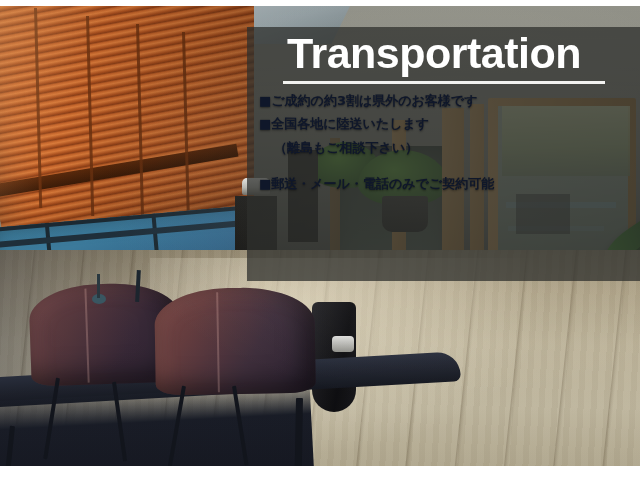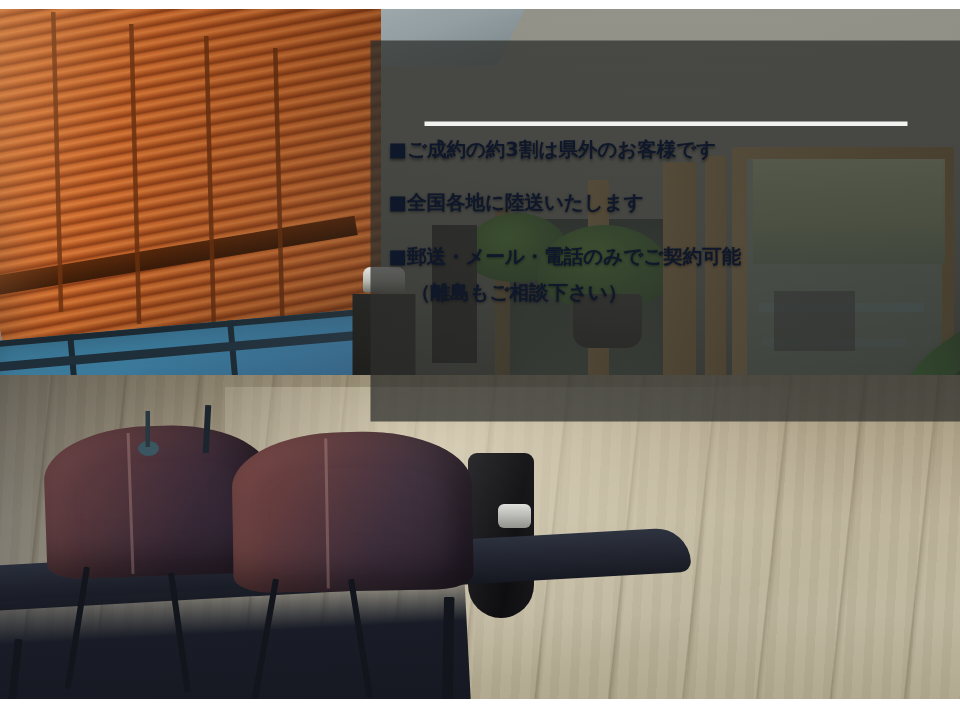--- a/index.html
+++ b/index.html
@@ -314,21 +314,21 @@
   .line {
     display: block;
     color: #0f172a;
     font-size: 13px;
     line-height: 23px;
     font-weight: 700;
     font-family: "DejaVu Sans", sans-serif;
     white-space: nowrap;
     text-shadow: 0 1px 2px rgba(0,0,0,.45);
   }
-  .line.gap { margin-top: 12px; }
+  .line.gap { }
   .line.sub { margin-top: 1px; padding-left: 15px; }
   .line.gap2 { margin-top: 13px; }
 </style>
 </head>
 <body>
 
 <div id="stage">
 
   <div class="photo">
 
@@ -414,29 +414,30 @@
 
     <div style="position:absolute; left:92px; top:288px; width:14px; height:10px; background:#3c5a66; border-radius:50%;"></div>
     <div style="position:absolute; left:97px; top:268px; width:3px; height:24px; background:#2b3a42;"></div>
     <div style="position:absolute; left:136px; top:264px; width:4px; height:32px; background:#1d2730; transform:rotate(3deg);"></div>
 
     <div class="grade"></div>
   </div>
 
   <div class="overlay">
 
+    <div class="title">Transportation</div>
 
     <div class="rule"></div>
 
     <div class="bullets">
 
       <span class="line"><span>■</span><span>ご成約の約3割は県外のお客様です</span></span>
 
       <span class="line gap"><span>■</span><span>全国各地に陸送いたします</span></span>
+      <span class="line sub">（離島もご相談下さい）</span>
+
       <span class="line gap2"><span>■</span><span>郵送・メール・電話のみでご契約可能</span></span>
 
-      <span class="line sub">（離島もご相談下さい）</span>
-
 
     </div>
   </div>
 
 </div>
 
 </body></html>

